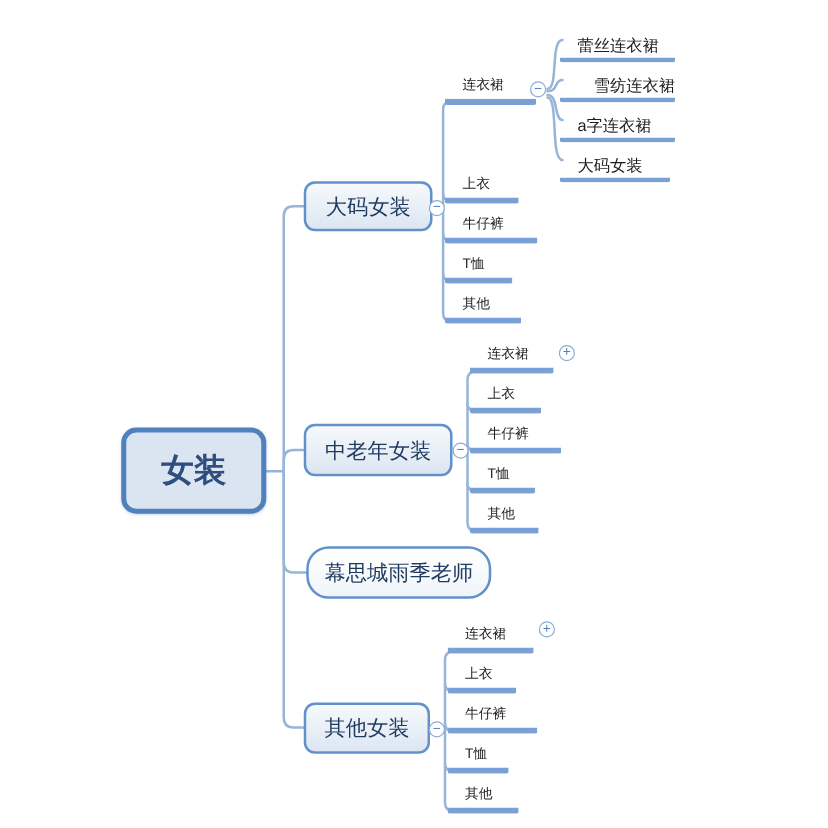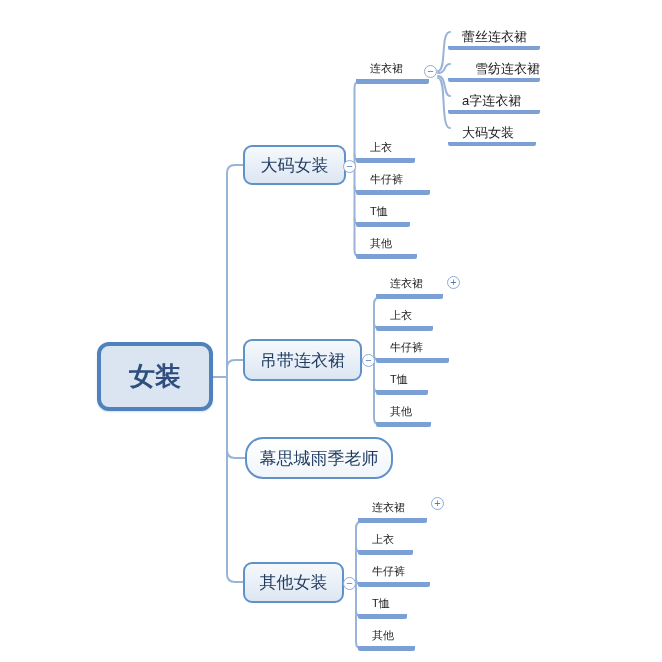--- a/index.html
+++ b/index.html
@@ -73,21 +73,21 @@
   </svg>
 
   <div class="box root-box" style="left:97px; top:342px; width:116px; height:69px;">
     <span class="label">女装</span>
   </div>
 
   <div class="box branch-box" style="left:243px; top:145px; width:103px; height:40px;">
     <span class="label">大码女装</span>
   </div>
   <div class="box branch-box" style="left:243px; top:339px; width:119px; height:42px;">
-    <span class="label">吊带连衣裙</span>
+    <span class="label">中老年女装</span>
   </div>
   <div class="box branch-box white-box" style="left:245px; top:437px; width:148px; height:42px;border-radius:18px;">
     <span class="label">幕思城雨季老师</span>
   </div>
   <div class="box branch-box" style="left:243px; top:562px; width:101px; height:41px;">
     <span class="label">其他女装</span>
   </div>
 
   <div class="row row3" style="left:356px; top:59px;  width:73px;">
     <span class="label">连衣裙</span>

